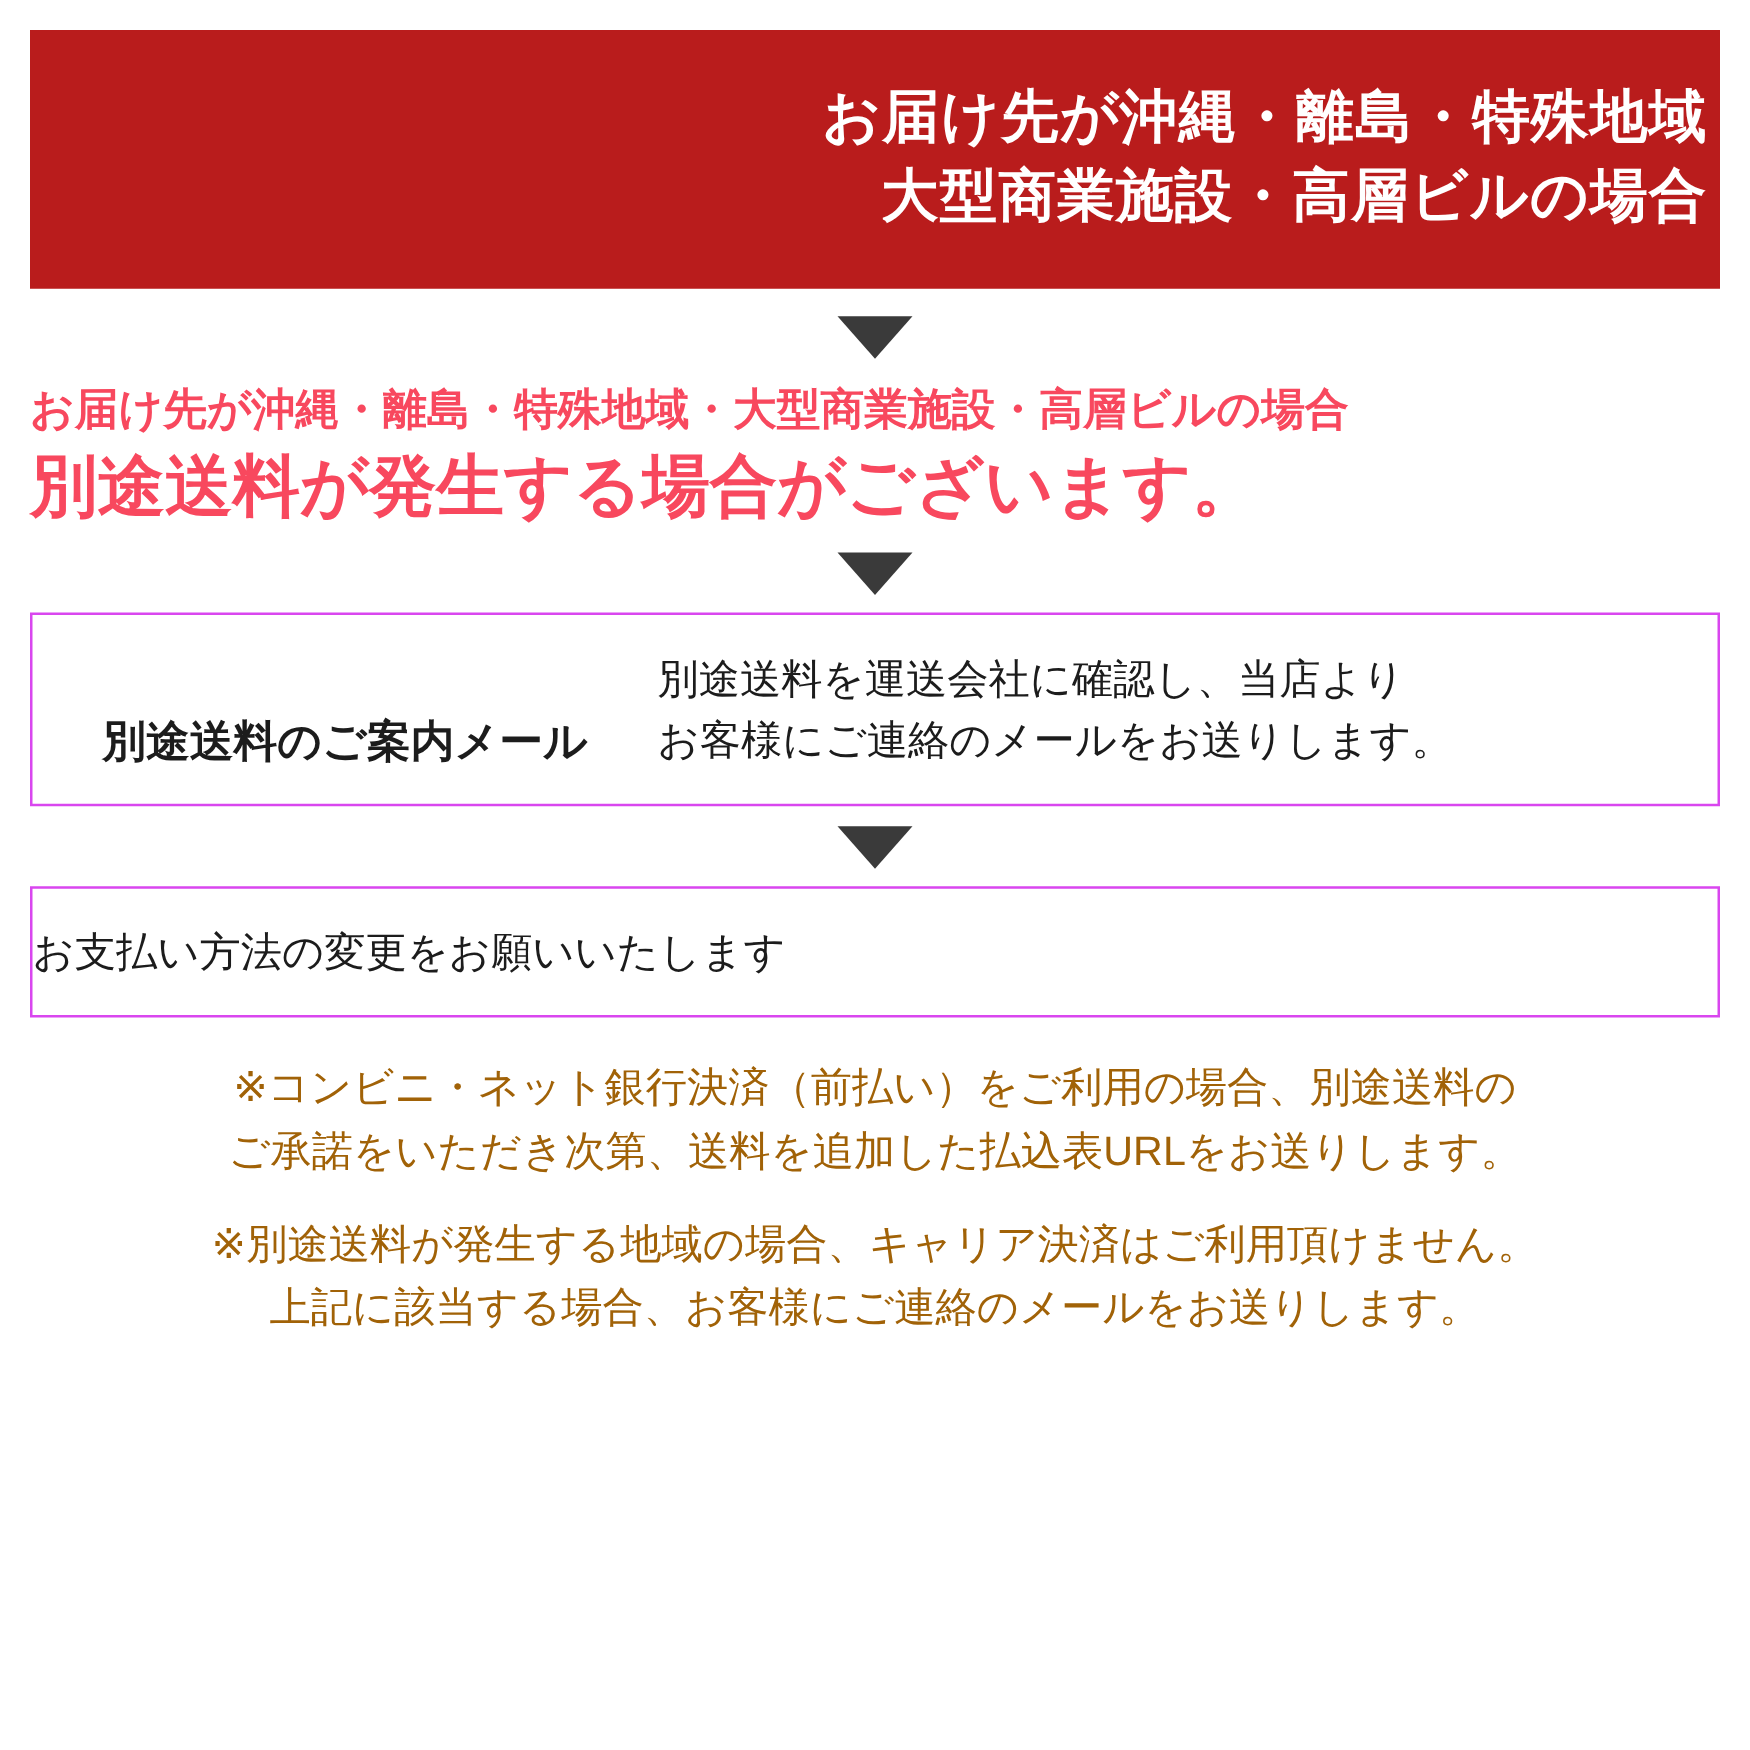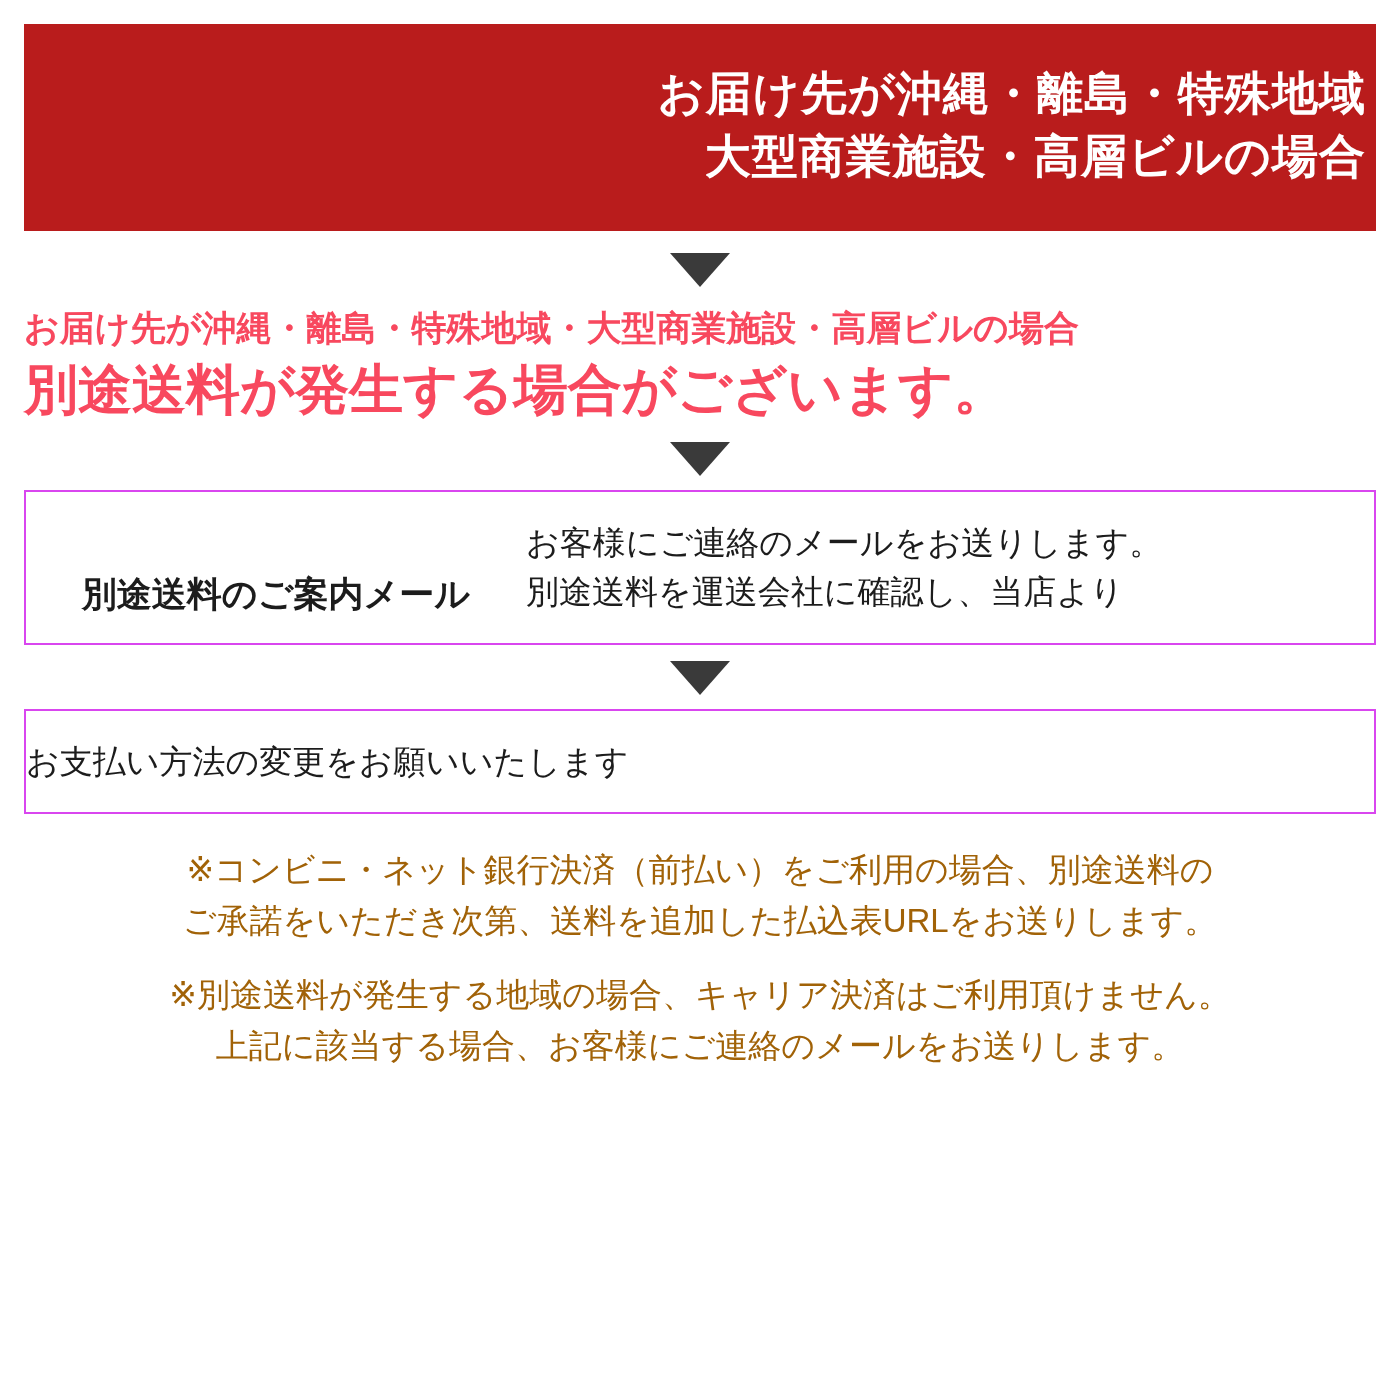--- a/index.html
+++ b/index.html
@@ -134,22 +134,22 @@
   <div class="red-block">
     <div class="red-top">お届け先が沖縄・離島・特殊地域・大型商業施設・高層ビルの場合</div>
     <div class="red-big">別途送料が発生する場合がございます。</div>
   </div>
 
   <div class="arrow small"></div>
 
   <div class="step-box">
     <div class="step-label">別途送料のご案内メール</div>
     <div class="step-desc">
+      <div>別途送料を運送会社に確認し、当店より</div>
       <div>お客様にご連絡のメールをお送りします。</div>
-      <div>別途送料を運送会社に確認し、当店より</div>
     </div>
   </div>
 
   <div class="arrow small"></div>
 
   <div class="step-box">
     <div class="step-desc">
       <div>お支払い方法の変更をお願いいたします</div>
     </div>
   </div>

